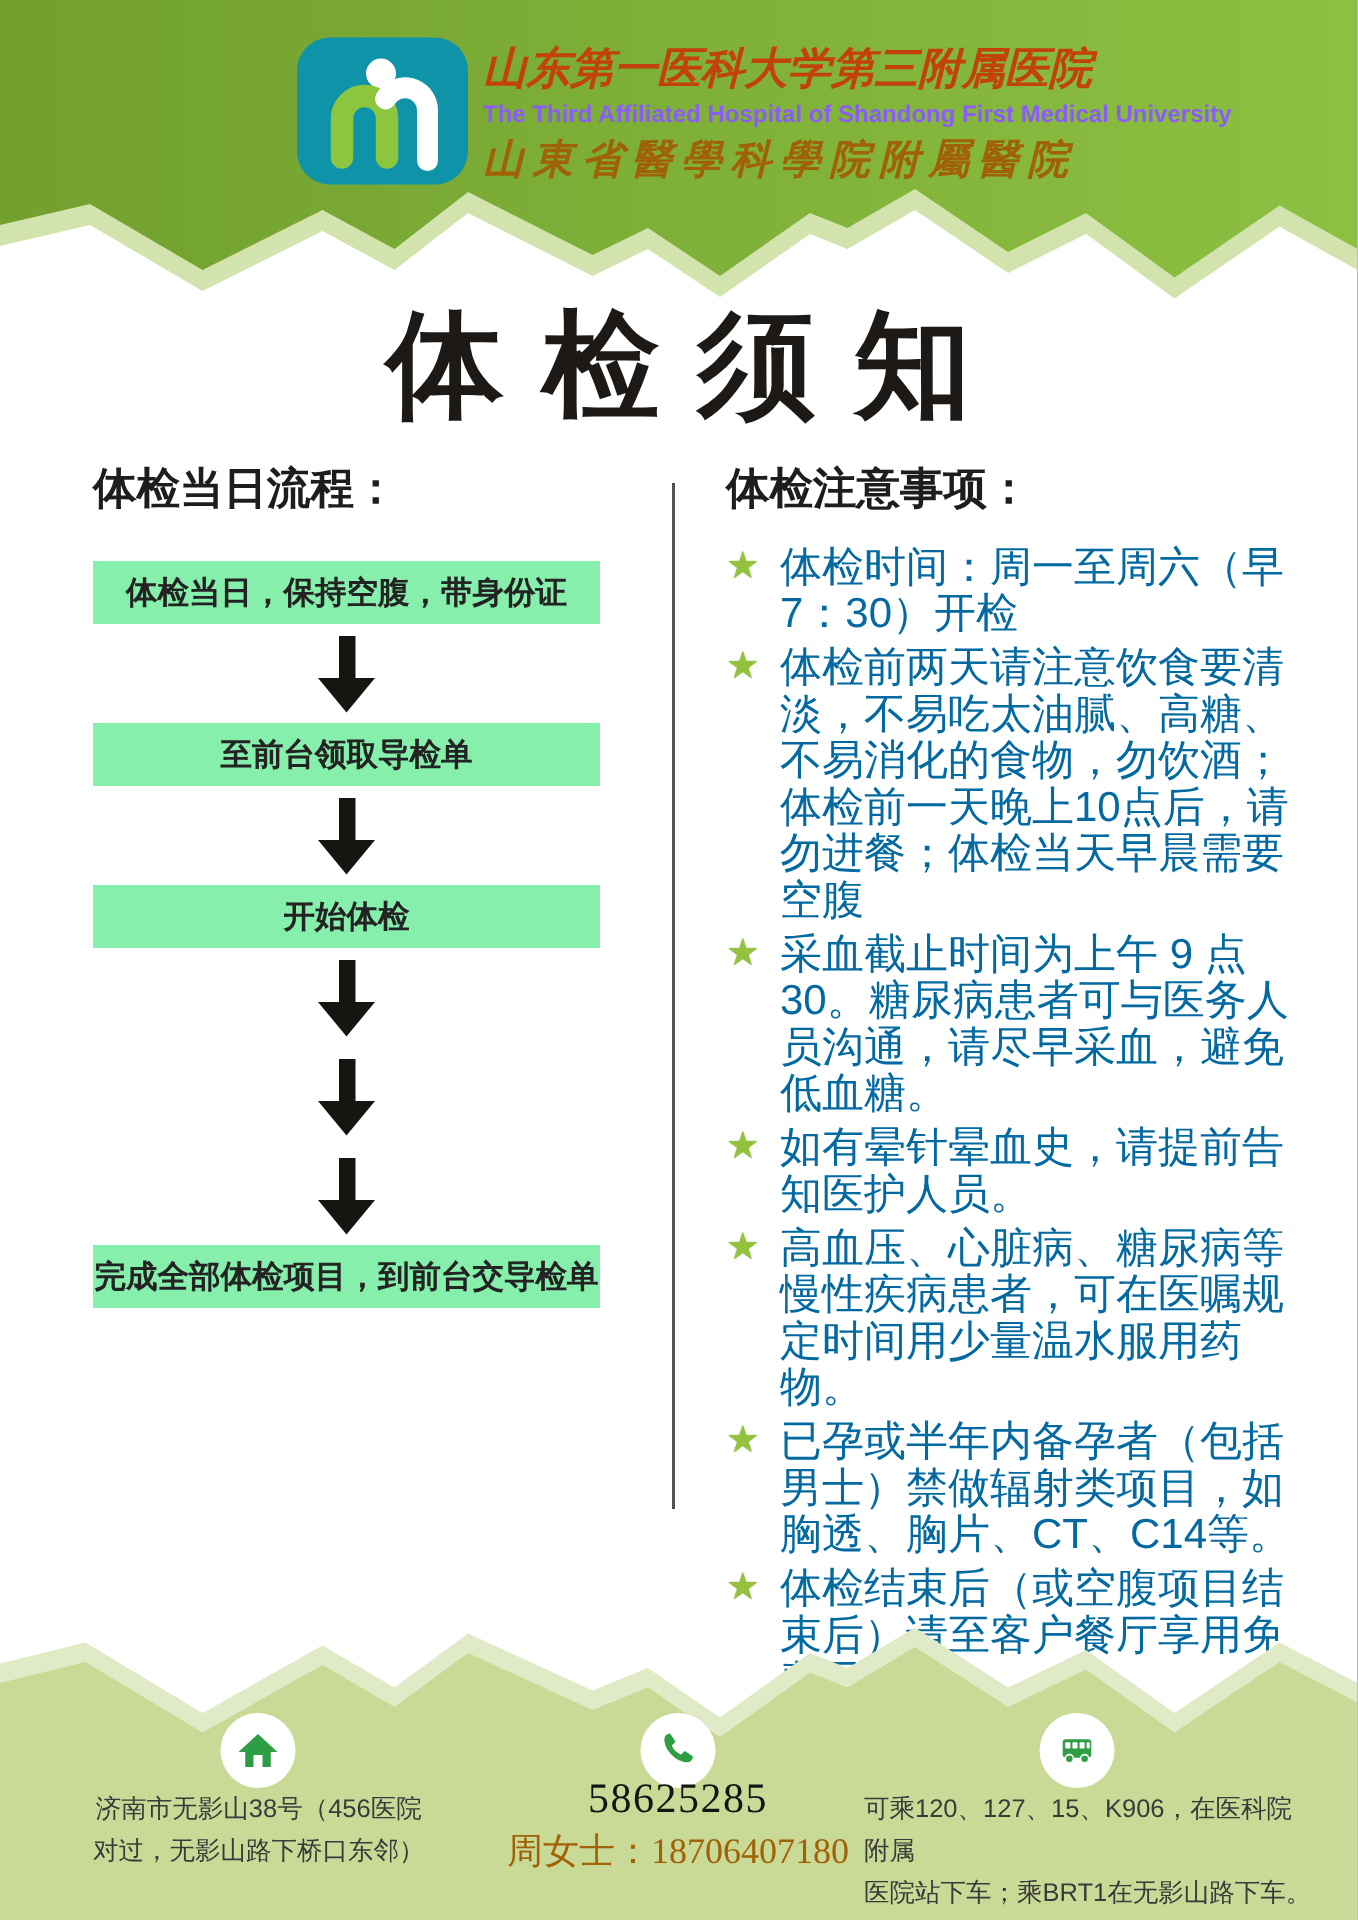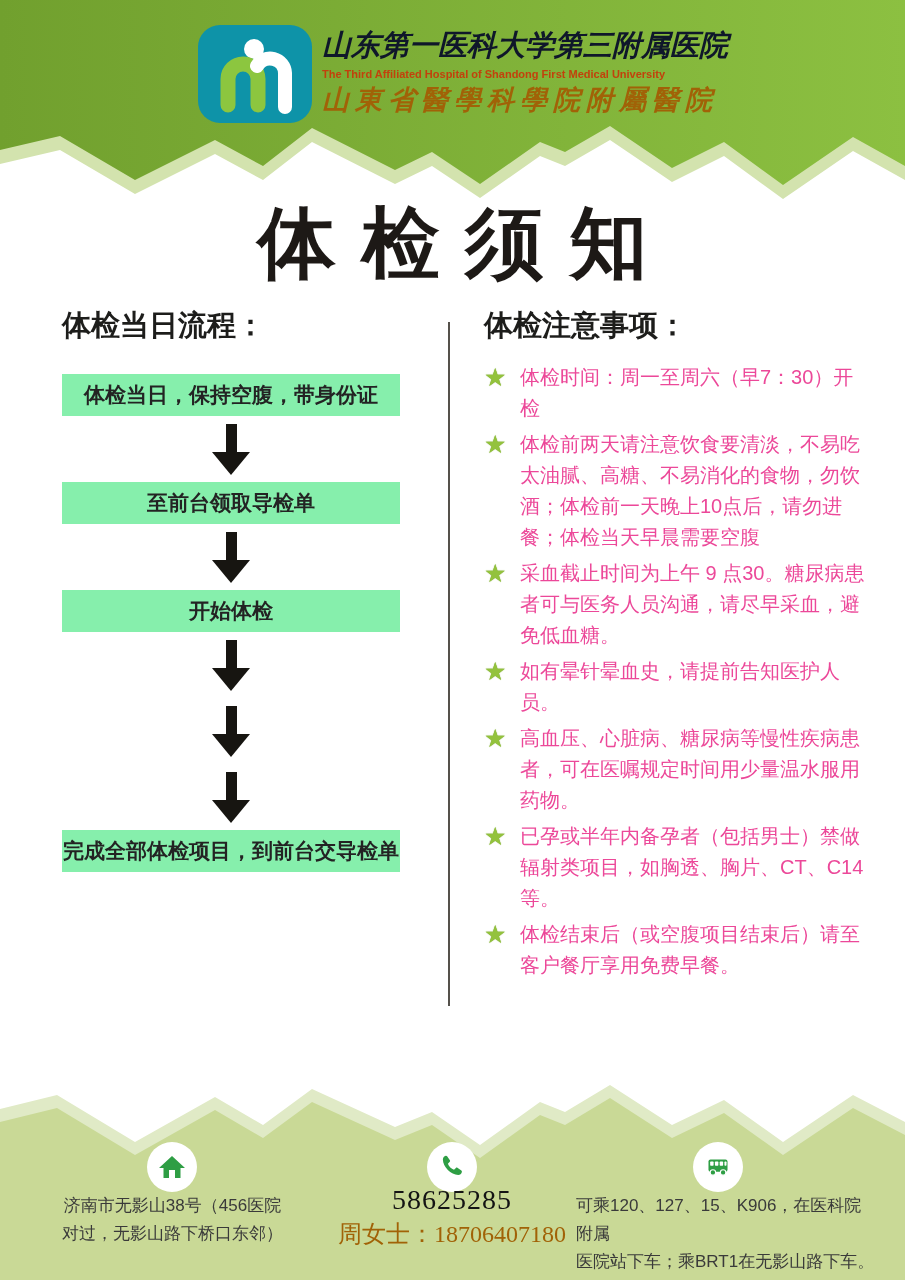--- a/index.html
+++ b/index.html
@@ -11,22 +11,22 @@
   }
   
   .header-svg, .footer-svg { position:absolute; left:0; display:block; }
   .header-svg { top:0; }
   .footer-svg { top:1080px; }
   .logo {
     position:absolute; left:198px; top:25px; width:114px; height:98px;
     background:#0e93a8; border-radius:22px;
   }
   .hospital-names { position:absolute; left:322px; top:26px; width:560px; }
-  .hn-cn1 { font-size:29px; font-weight:bold; color:#0f172a; letter-spacing:0px; font-style:italic; }
-  .hn-en1 { font-size:11px; font-weight:bold; color:#c2410c; margin-top:2px; }
+  .hn-cn1 { font-size:29px; font-weight:bold; color:#c2410c; letter-spacing:0px; font-style:italic; }
+  .hn-en1 { font-size:16px; font-weight:bold; color:#8b5cf6; margin-top:2px; }
   .hn-cn2 { font-size:27px; font-weight:bold; color:#a16207; letter-spacing:6px; font-style:italic; margin-top:2px; }
   .hn-en2 { font-size:13.5px; font-weight:bold; color:#1880ad; margin-top:1px; letter-spacing:0.5px; }
   
   .page-title {
     position:absolute; left:0; right:0; top:192px; text-align:center;
     font-size:78px; font-weight:900; color:#1d1916;
     letter-spacing:26px; padding-left:26px;
   }
   
   .flow-heading {
@@ -52,21 +52,21 @@
   .notes-heading {
     position:absolute; left:484px; top:306px;
     font-size:29px; font-weight:bold; color:#1d1d1b;
   }
   .notes { position:absolute; left:484px; top:362px; width:392px; }
   .note-item { display:flex; margin-bottom:5px; }
   .note-star {
     flex:0 0 28px; width:28px; font-size:25px; line-height:31px;
     color:#93c23d; text-shadow:0 0 1px #6e9c27;
   }
-  .note-text { width:352px; margin-left:8px; font-size:20px; line-height:31px; color:#ec4899; }
+  .note-text { width:352px; margin-left:8px; font-size:28px; line-height:31px; color:#0369a1; }
   
   .footer-content { position:absolute; left:0; top:1080px; width:905px; height:200px; }
   .f-icon { position:absolute; width:50px; height:50px; border-radius:50%; background:#ffffff;
             display:flex; align-items:center; justify-content:center; }
   .f-icon-house { left:147px; top:62px; }
   .f-icon-phone { left:427px; top:62px; }
   .f-icon-bus   { left:693px; top:62px; }
   .f-address { position:absolute; left:40px; top:112px; width:265px; text-align:center;
                font-size:17px; line-height:28px; color:#3a3a3a; }
   .f-phone-main { position:absolute; left:342px; top:104px; width:220px; text-align:center;

